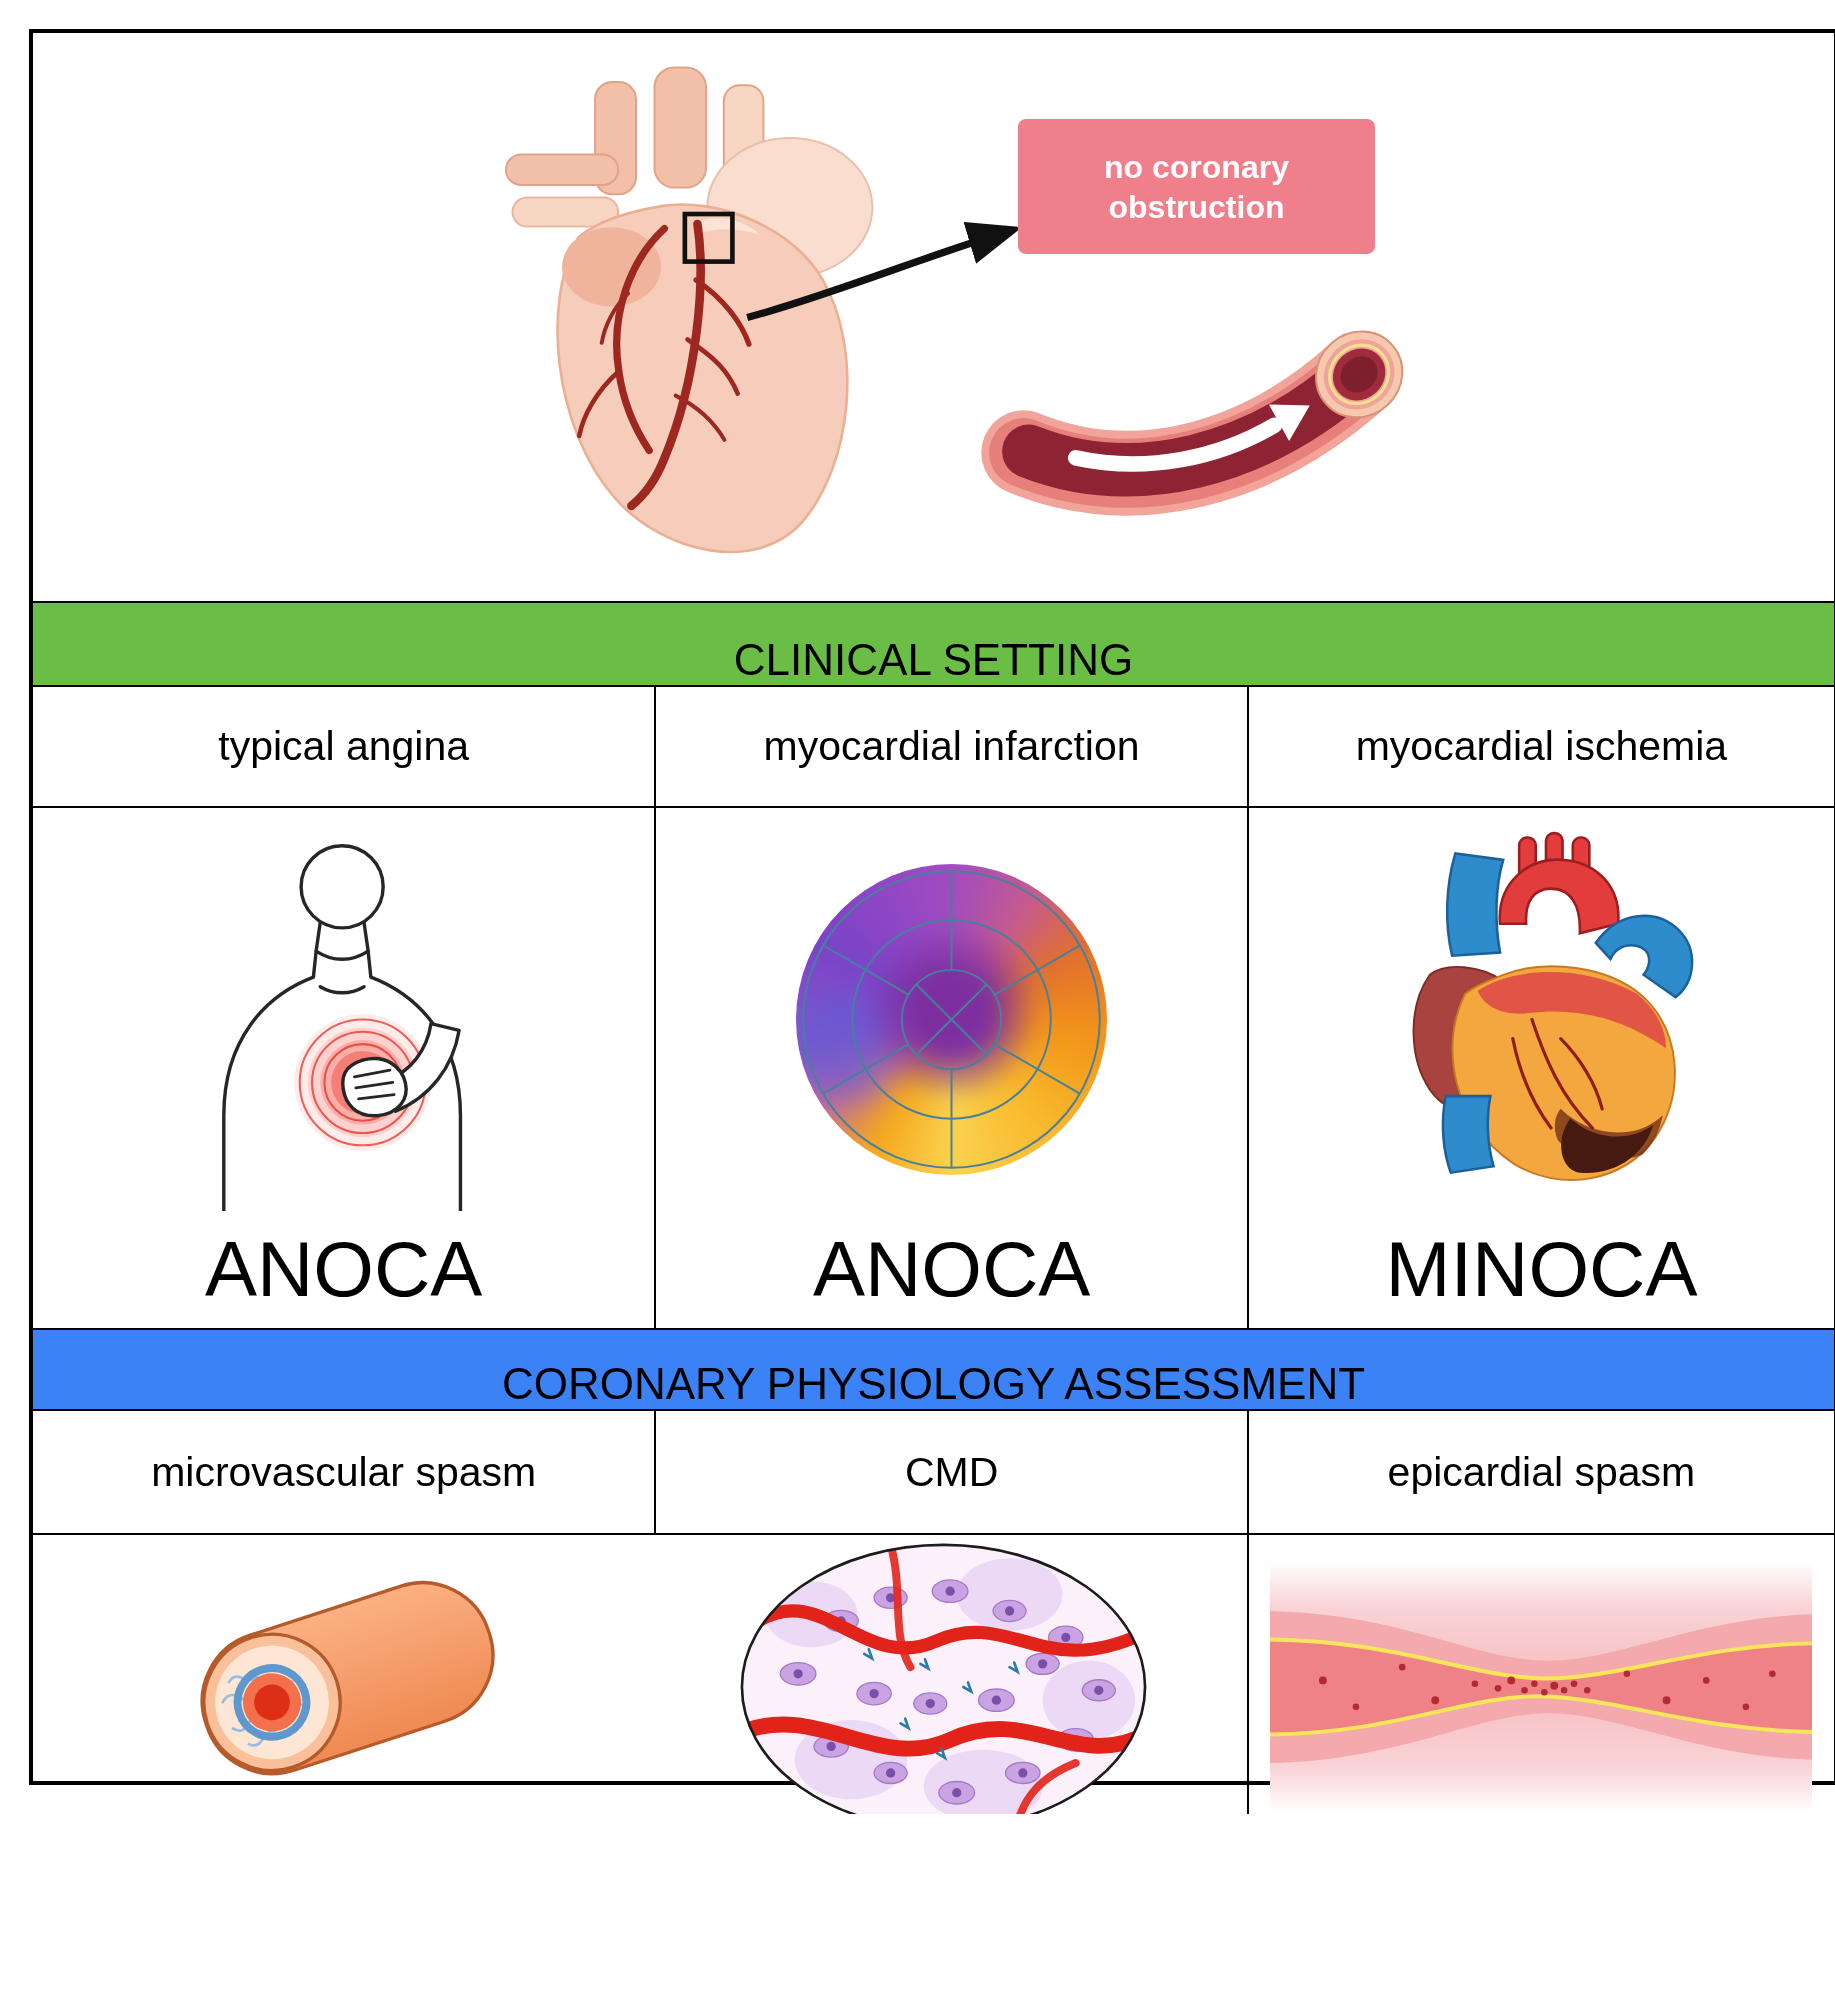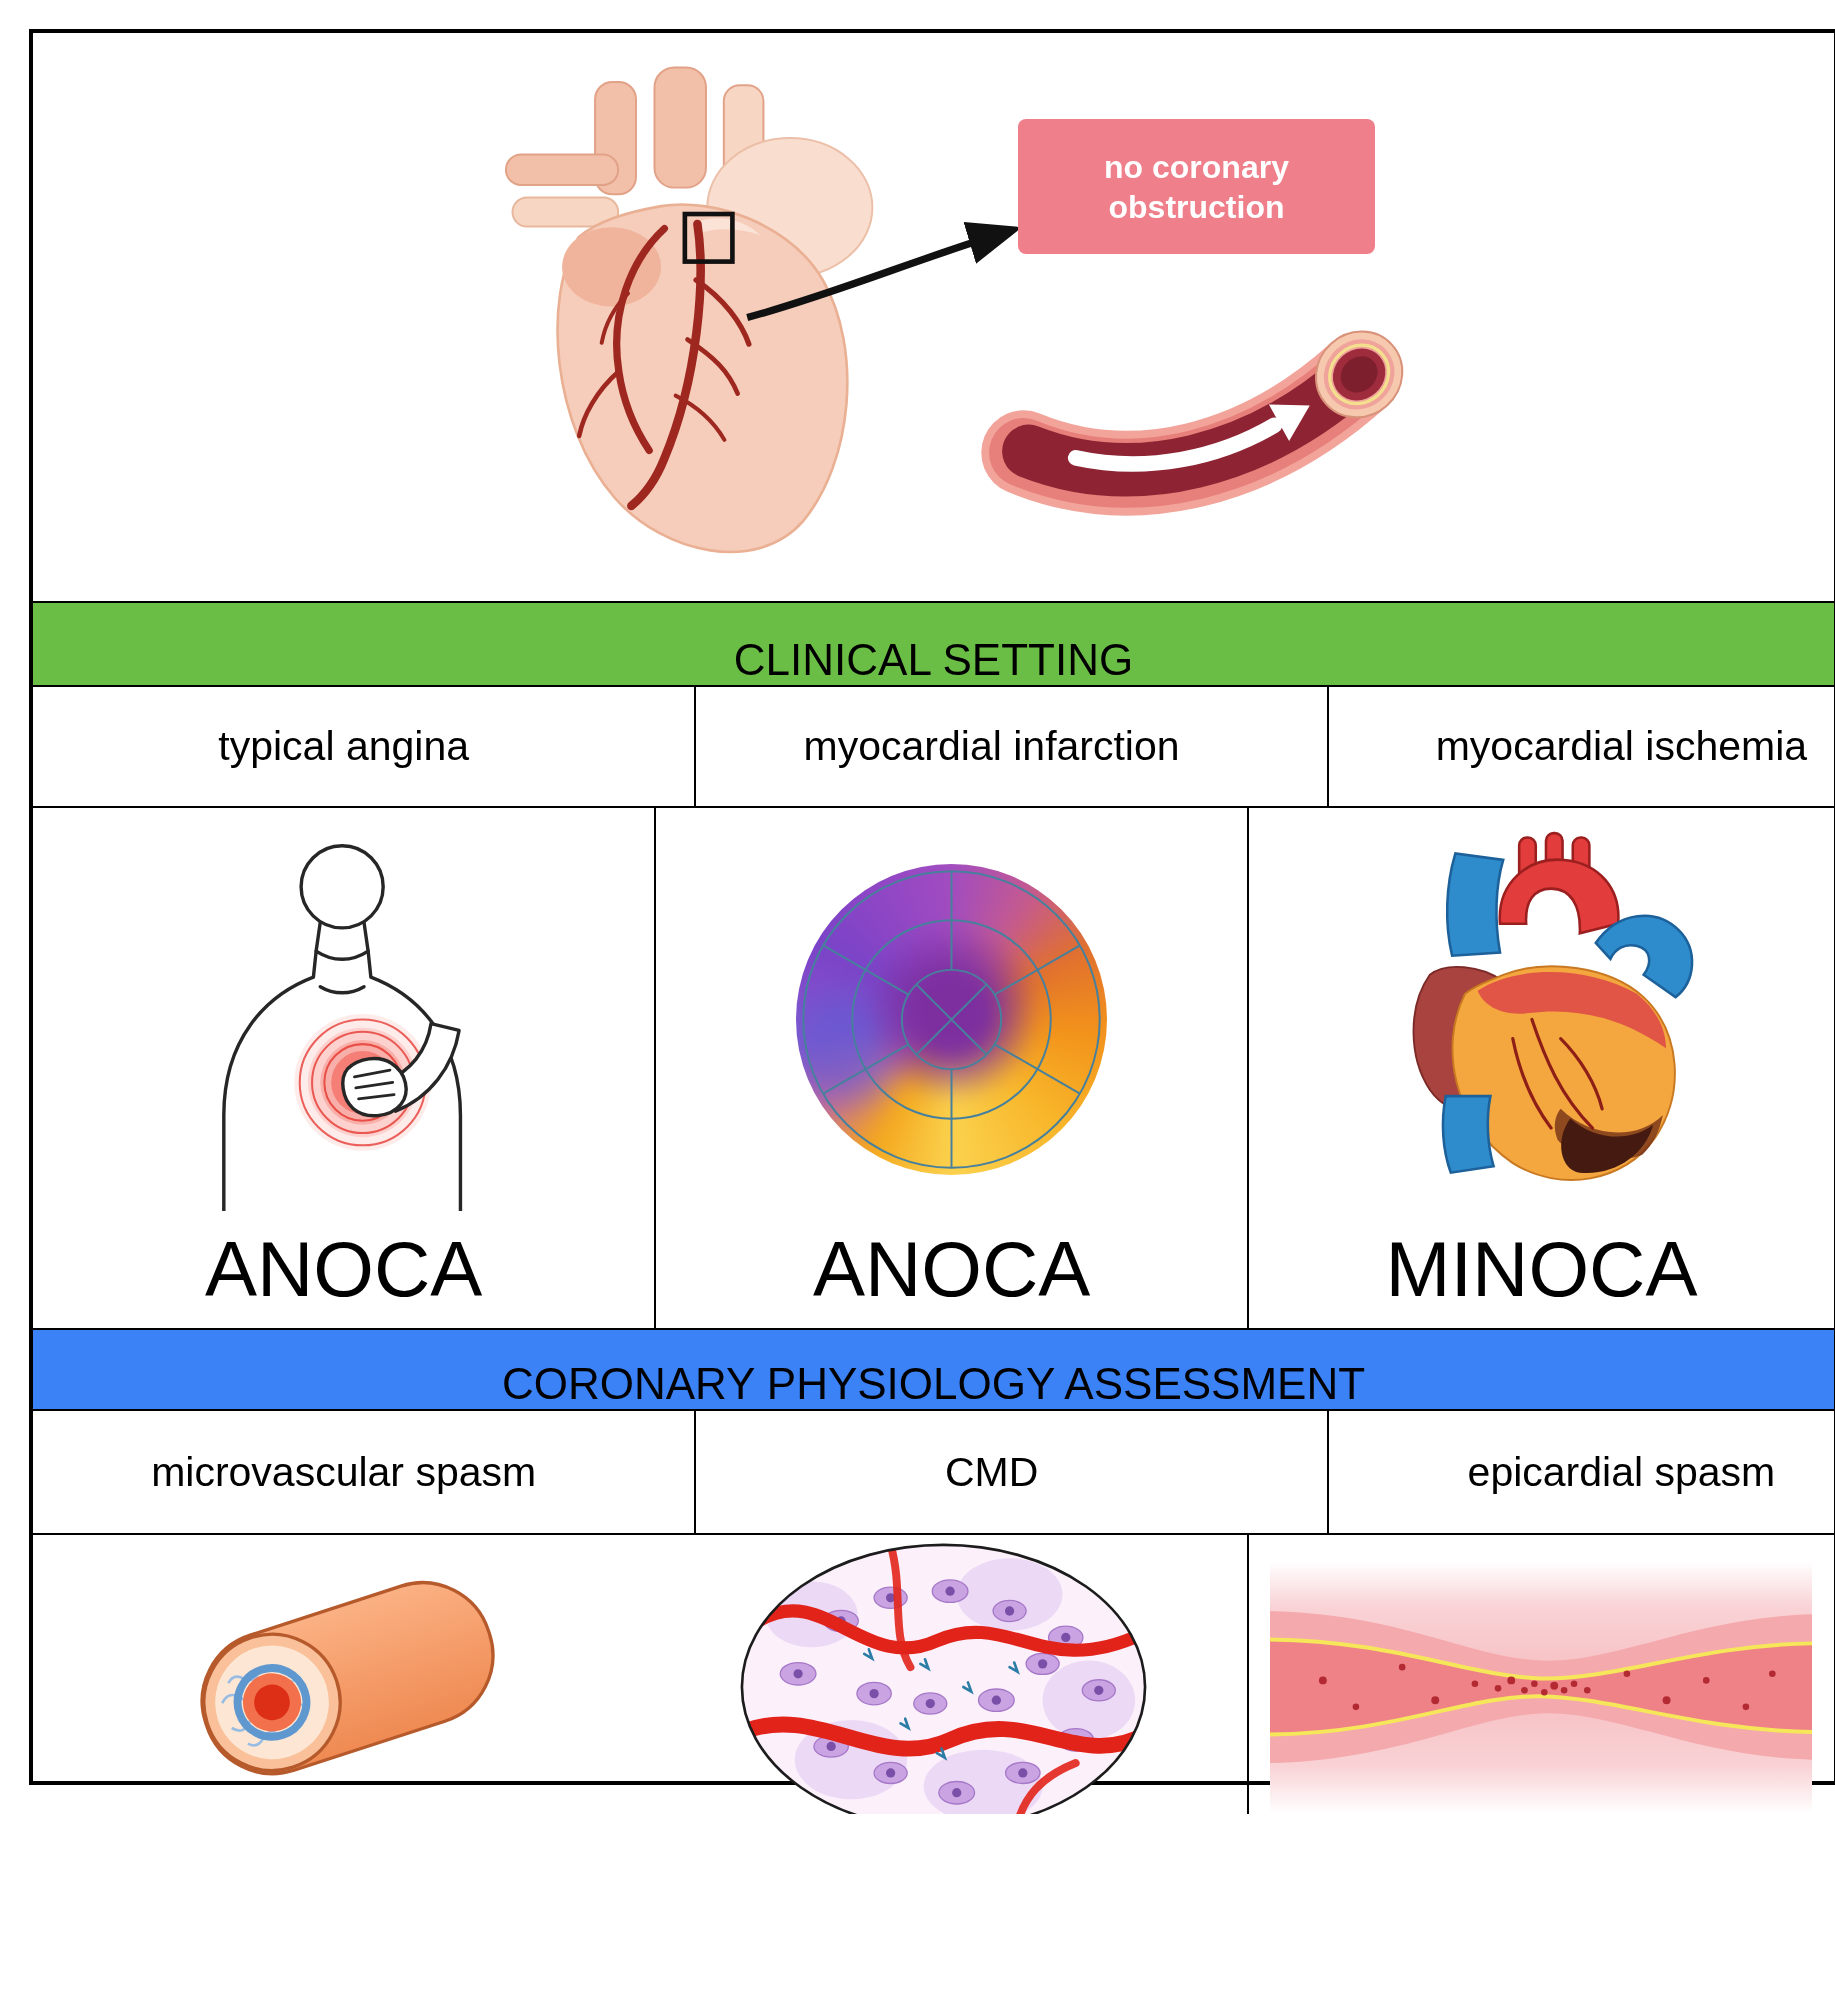--- a/index.html
+++ b/index.html
@@ -29,21 +29,21 @@
     flex:0 0 auto; height:86px;
     border-top:2.6px solid #000; border-bottom:2.6px solid #000;
     display:flex; align-items:flex-end; justify-content:center;
     font-size:44px;
   }
   .banner.green { background:#6abe45; }
   .banner.blue  { background:#3b82f6; height:83px; }
   
   .labels-row {
     flex:0 0 auto; height:119px;
-    display:grid; grid-template-columns:34.5% 32.9% 32.6%;gap:40px;
+    display:grid; grid-template-columns:34.5% 32.9% 32.6%;
   }
   .labels-row.second { height:122px; }
   .cell { min-width:0; }
   .cell + .cell { border-left:2.6px solid #000; }
   .label-cell {
     display:flex; align-items:center; justify-content:center;
     font-size:41px;
   }
   .images-row {
     flex:0 0 522px; border-top:2.6px solid #000;

